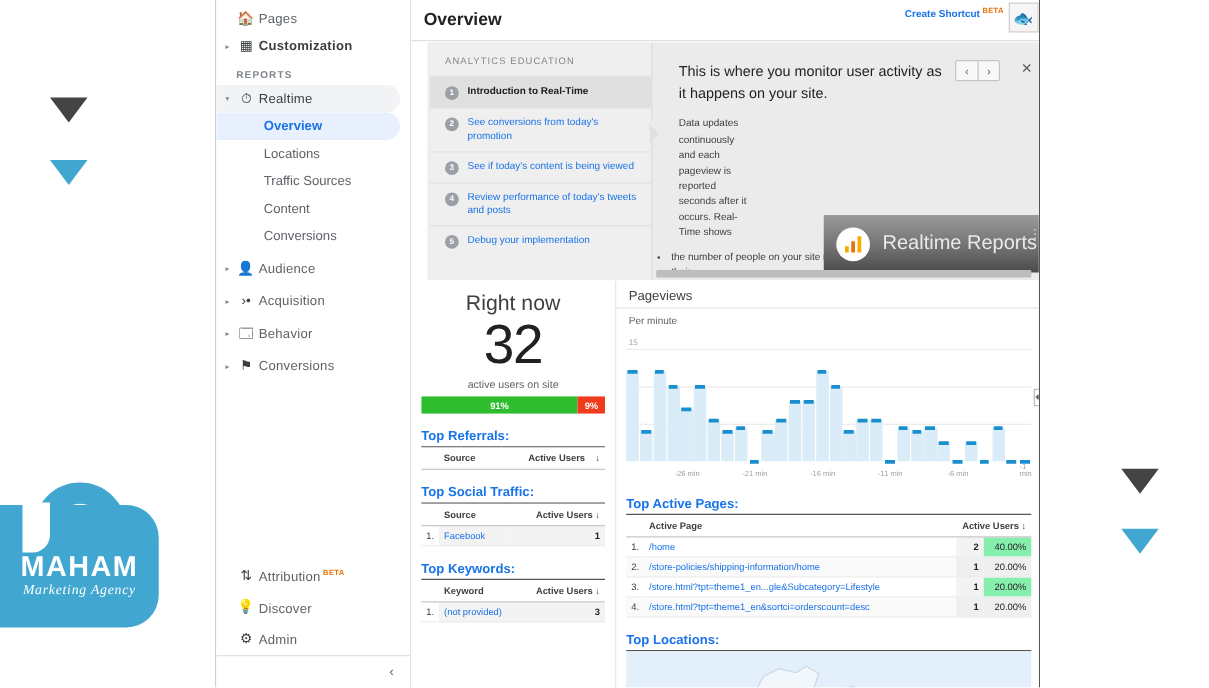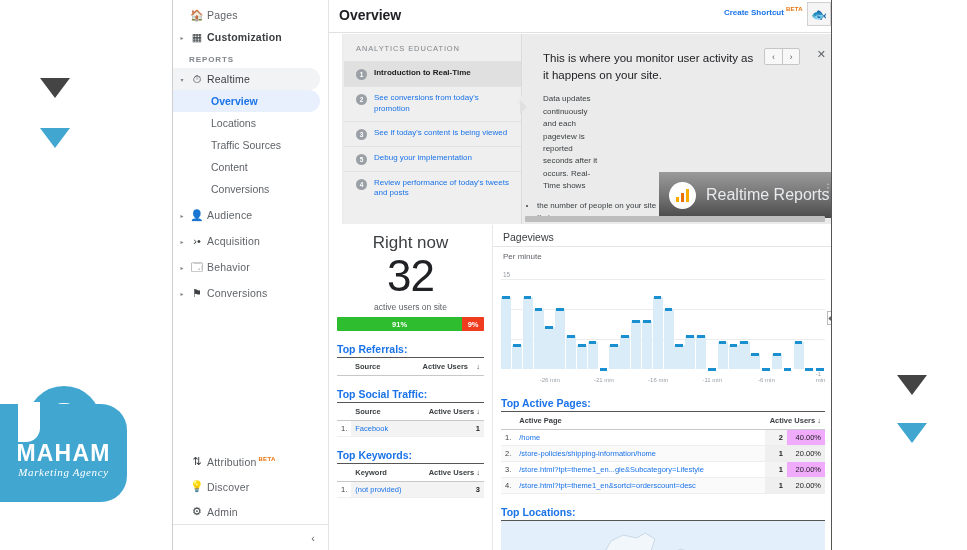--- a/index.html
+++ b/index.html
@@ -162,21 +162,21 @@
                 padding-bottom:2px; cursor:pointer; }
   table.rt { width:calc(100% - 16px); margin:0 8px; border-collapse:collapse;
              font-size:7.5px; }
   table.rt th { background:#fff; color:#3c4043; font-weight:bold; text-align:left;
                 padding:4px 4px; border-bottom:1px solid #c8c8c8; }
   table.rt th.num { text-align:right; }
   table.rt td { padding:3px 4px; color:#1a73e8; border-bottom:1px solid #eee; }
   table.rt td.idx { color:#3c4043; width:14px; }
   table.rt td.v { color:#202124; text-align:right; background:#f3f3f3;
                   font-weight:bold; width:22px; }
-  table.rt td.p { color:#202124; text-align:right; background:#f0abfc; width:38px; }
+  table.rt td.p { color:#202124; text-align:right; background:#86efac; width:38px; }
   table.rt tr.alt td { background:#fafafa; }
   table.rt tr.alt td.v, table.rt tr.alt td.p { background:#efefef; }
   .nodata { text-align:center; font-size:7.5px; color:#5f6368; padding:6px 0;
             border-bottom:1px solid #eee; }
   .srcname { background:#f3f3f3; }
 
   
   .chart-title { font-size:10.5px; color:#3c4043; padding:6px 0 3px 10px; }
   .chart-sub { font-size:8px; color:#5f6368; padding:0 0 0 10px;
                border-top:1px solid #e5e5e5; padding-top:5px; }
@@ -318,26 +318,26 @@
           </div>
           <div class="edu-item">
             <span class="edu-num">2</span>
             <span>See conversions from today's promotion</span>
           </div>
           <div class="edu-item">
             <span class="edu-num">3</span>
             <span>See if today's content is being viewed</span>
           </div>
           <div class="edu-item">
+            <span class="edu-num">4</span>
+            <span>Review performance of today's tweets and posts</span>
+          </div>
+          <div class="edu-item">
             <span class="edu-num">5</span>
             <span>Debug your implementation</span>
-          </div>
-          <div class="edu-item">
-            <span class="edu-num">4</span>
-            <span>Review performance of today's tweets and posts</span>
           </div>
         </div>
 
         <div id="tip">
           <div class="tip-arrow"></div>
           <h2>This is where you monitor user activity as it happens on your site.</h2>
           <div class="body">Data updates continuously and each pageview is reported seconds after it occurs. Real-Time shows</div>
           <ul>
             <li>the number of people on your site right now,</li>
             <li>their</li>

